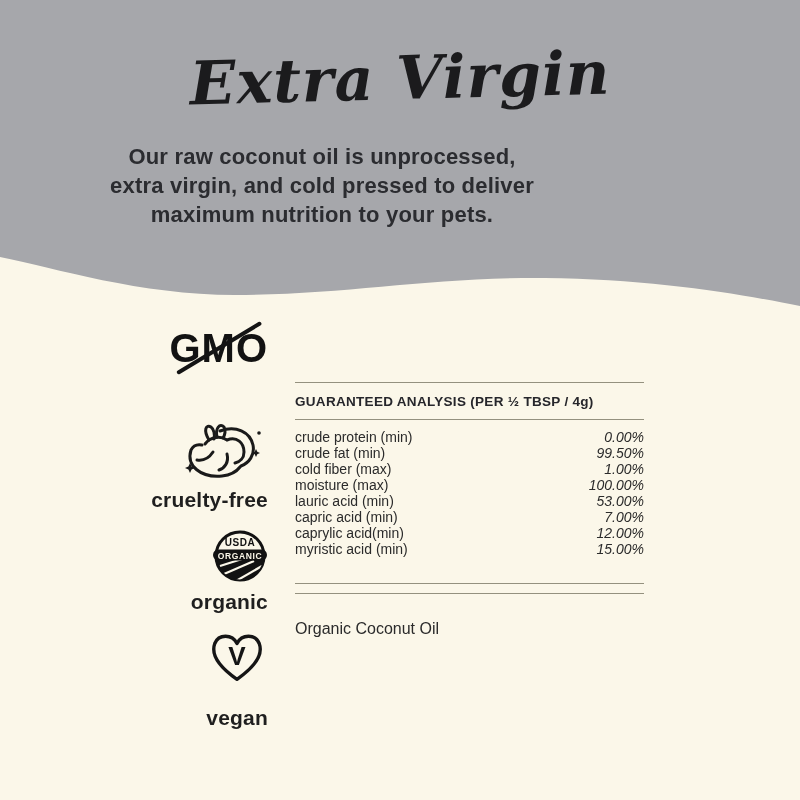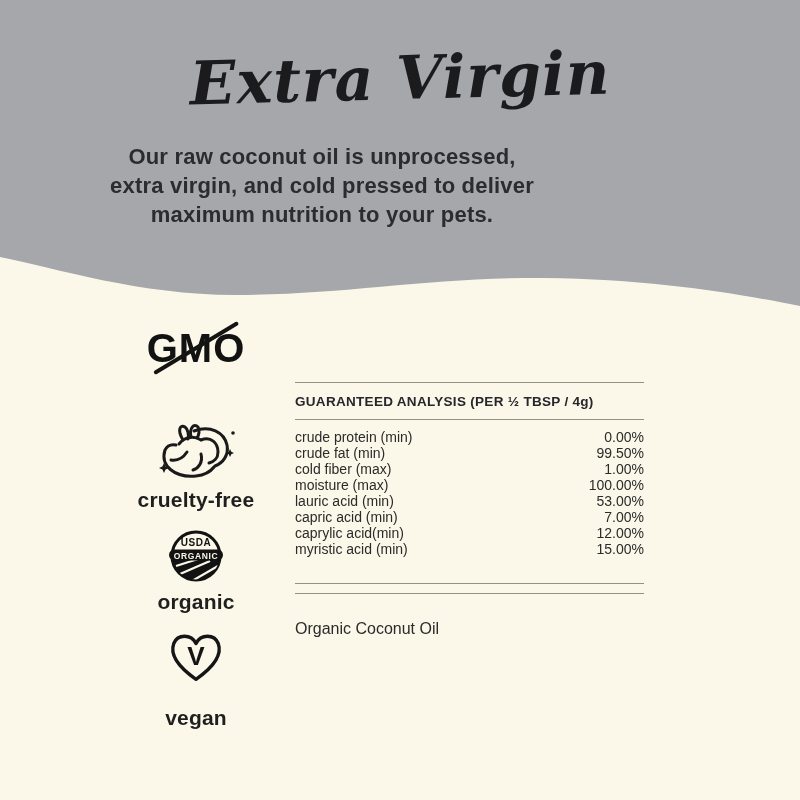--- a/index.html
+++ b/index.html
@@ -24,21 +24,21 @@
     transform:rotate(-1.5deg);
   }
   .hero-tagline {
     position:absolute; top:142px; left:0; width:644px;
     font-size:22px; line-height:29px; font-weight:600;
     color:#2b2c30; letter-spacing:0.2px;
   }
 
   
   .badge {
-    position:absolute; left:124px; width:144px; text-align:center;
+    position:absolute; left:124px; width:144px; text-align:right;
     color:#1c1c1c;
   }
   .badge-label { font-size:21px; font-weight:600; color:#1f1f1f; letter-spacing:0.2px; }
 
   .badge-gmo { top:326px; }
   .gmo-icon {
     position:relative; display:inline-block;
     font-size:40px; font-weight:800; letter-spacing:1px;
     line-height:44px; color:#121212;
   }
@@ -64,21 +64,21 @@
   
   .panel { position:absolute; left:295px; top:382px; width:349px; color:#26262b; }
   .rule { border-top:1.5px solid #94917f; height:0; }
   .panel-heading {
     margin-top:11px; font-size:13.5px; font-weight:700;
     letter-spacing:0.3px; color:#26262b;
   }
   .rule-2 { margin-top:10px; }
   .rows { margin-top:9px; }
   .row { display:flex; justify-content:space-between; font-size:14px; line-height:16px; color:#2b2b2b; }
-  .row .val { text-align:right; }
+  .row .val { text-align:right;font-style:italic; }
   .rule-3 { margin-top:26px; }
   .ing-heading { margin-top:10px; font-size:13.5px; font-weight:700; letter-spacing:0.3px; }
   .rule-4 { margin-top:9px; }
   .ing-value { margin-top:26px; font-size:16px; color:#2b2b2b; }
 </style>
 </head>
 <body>
 
 <div class="page">
 

